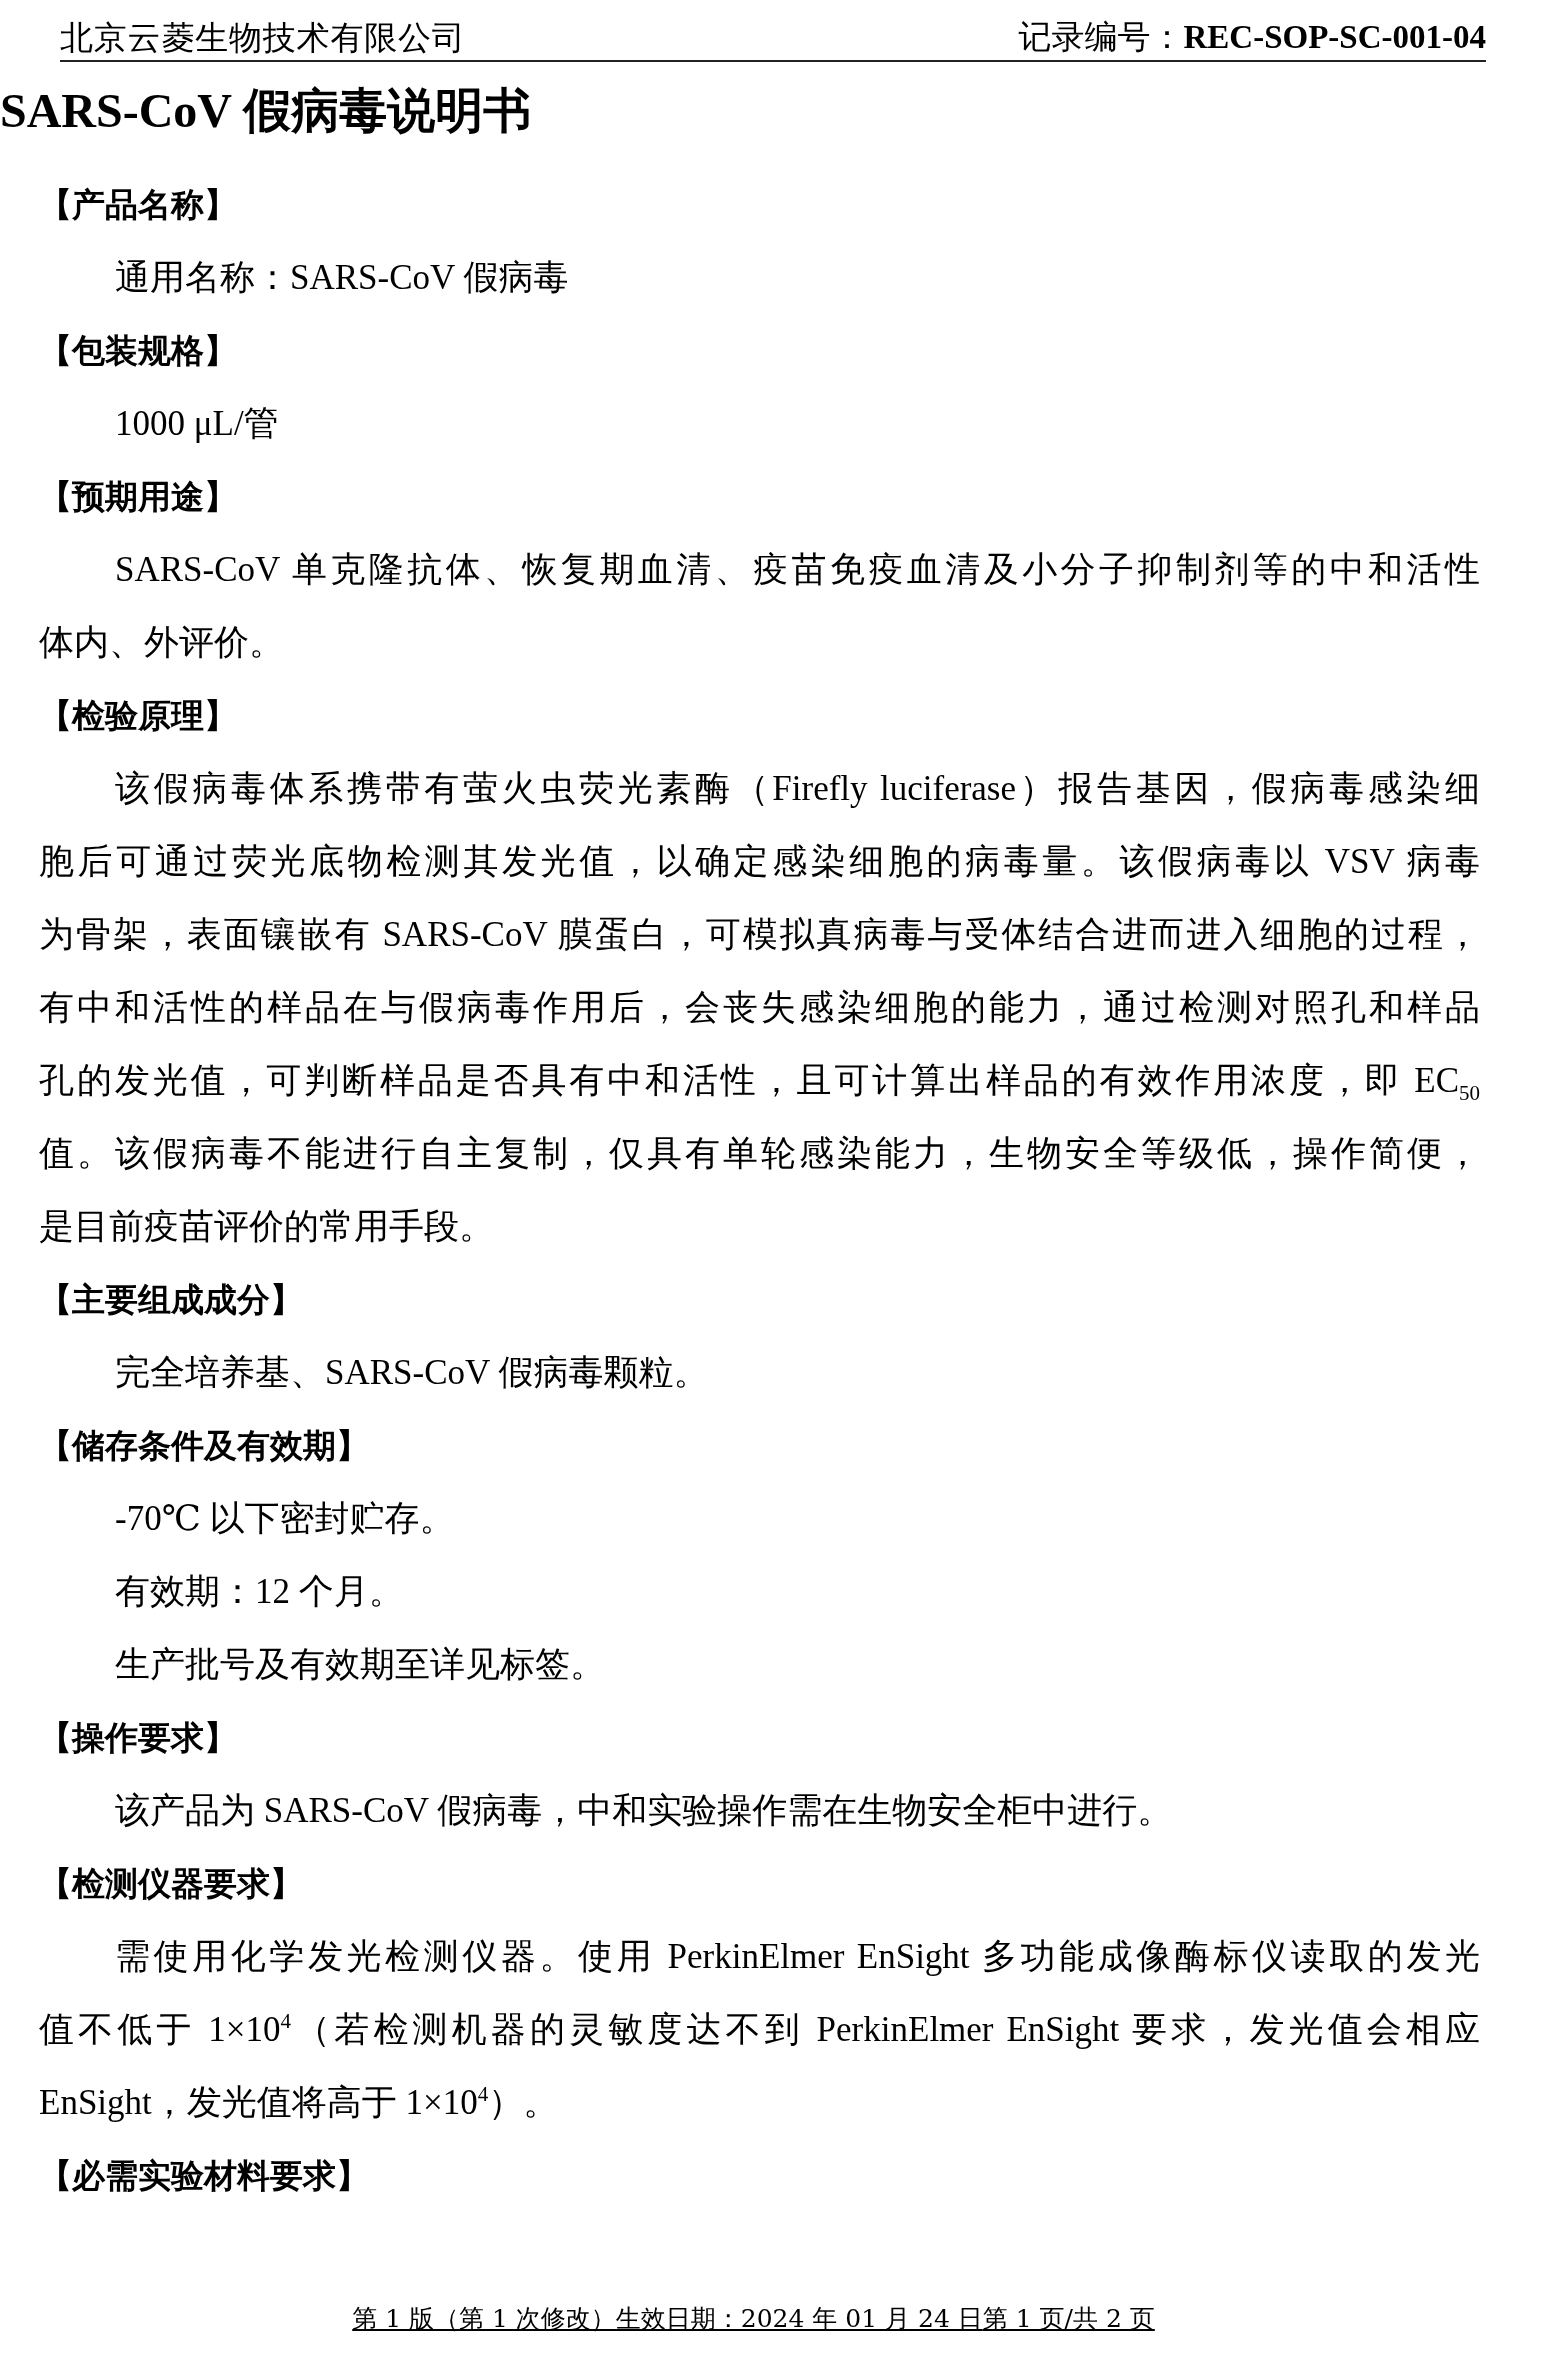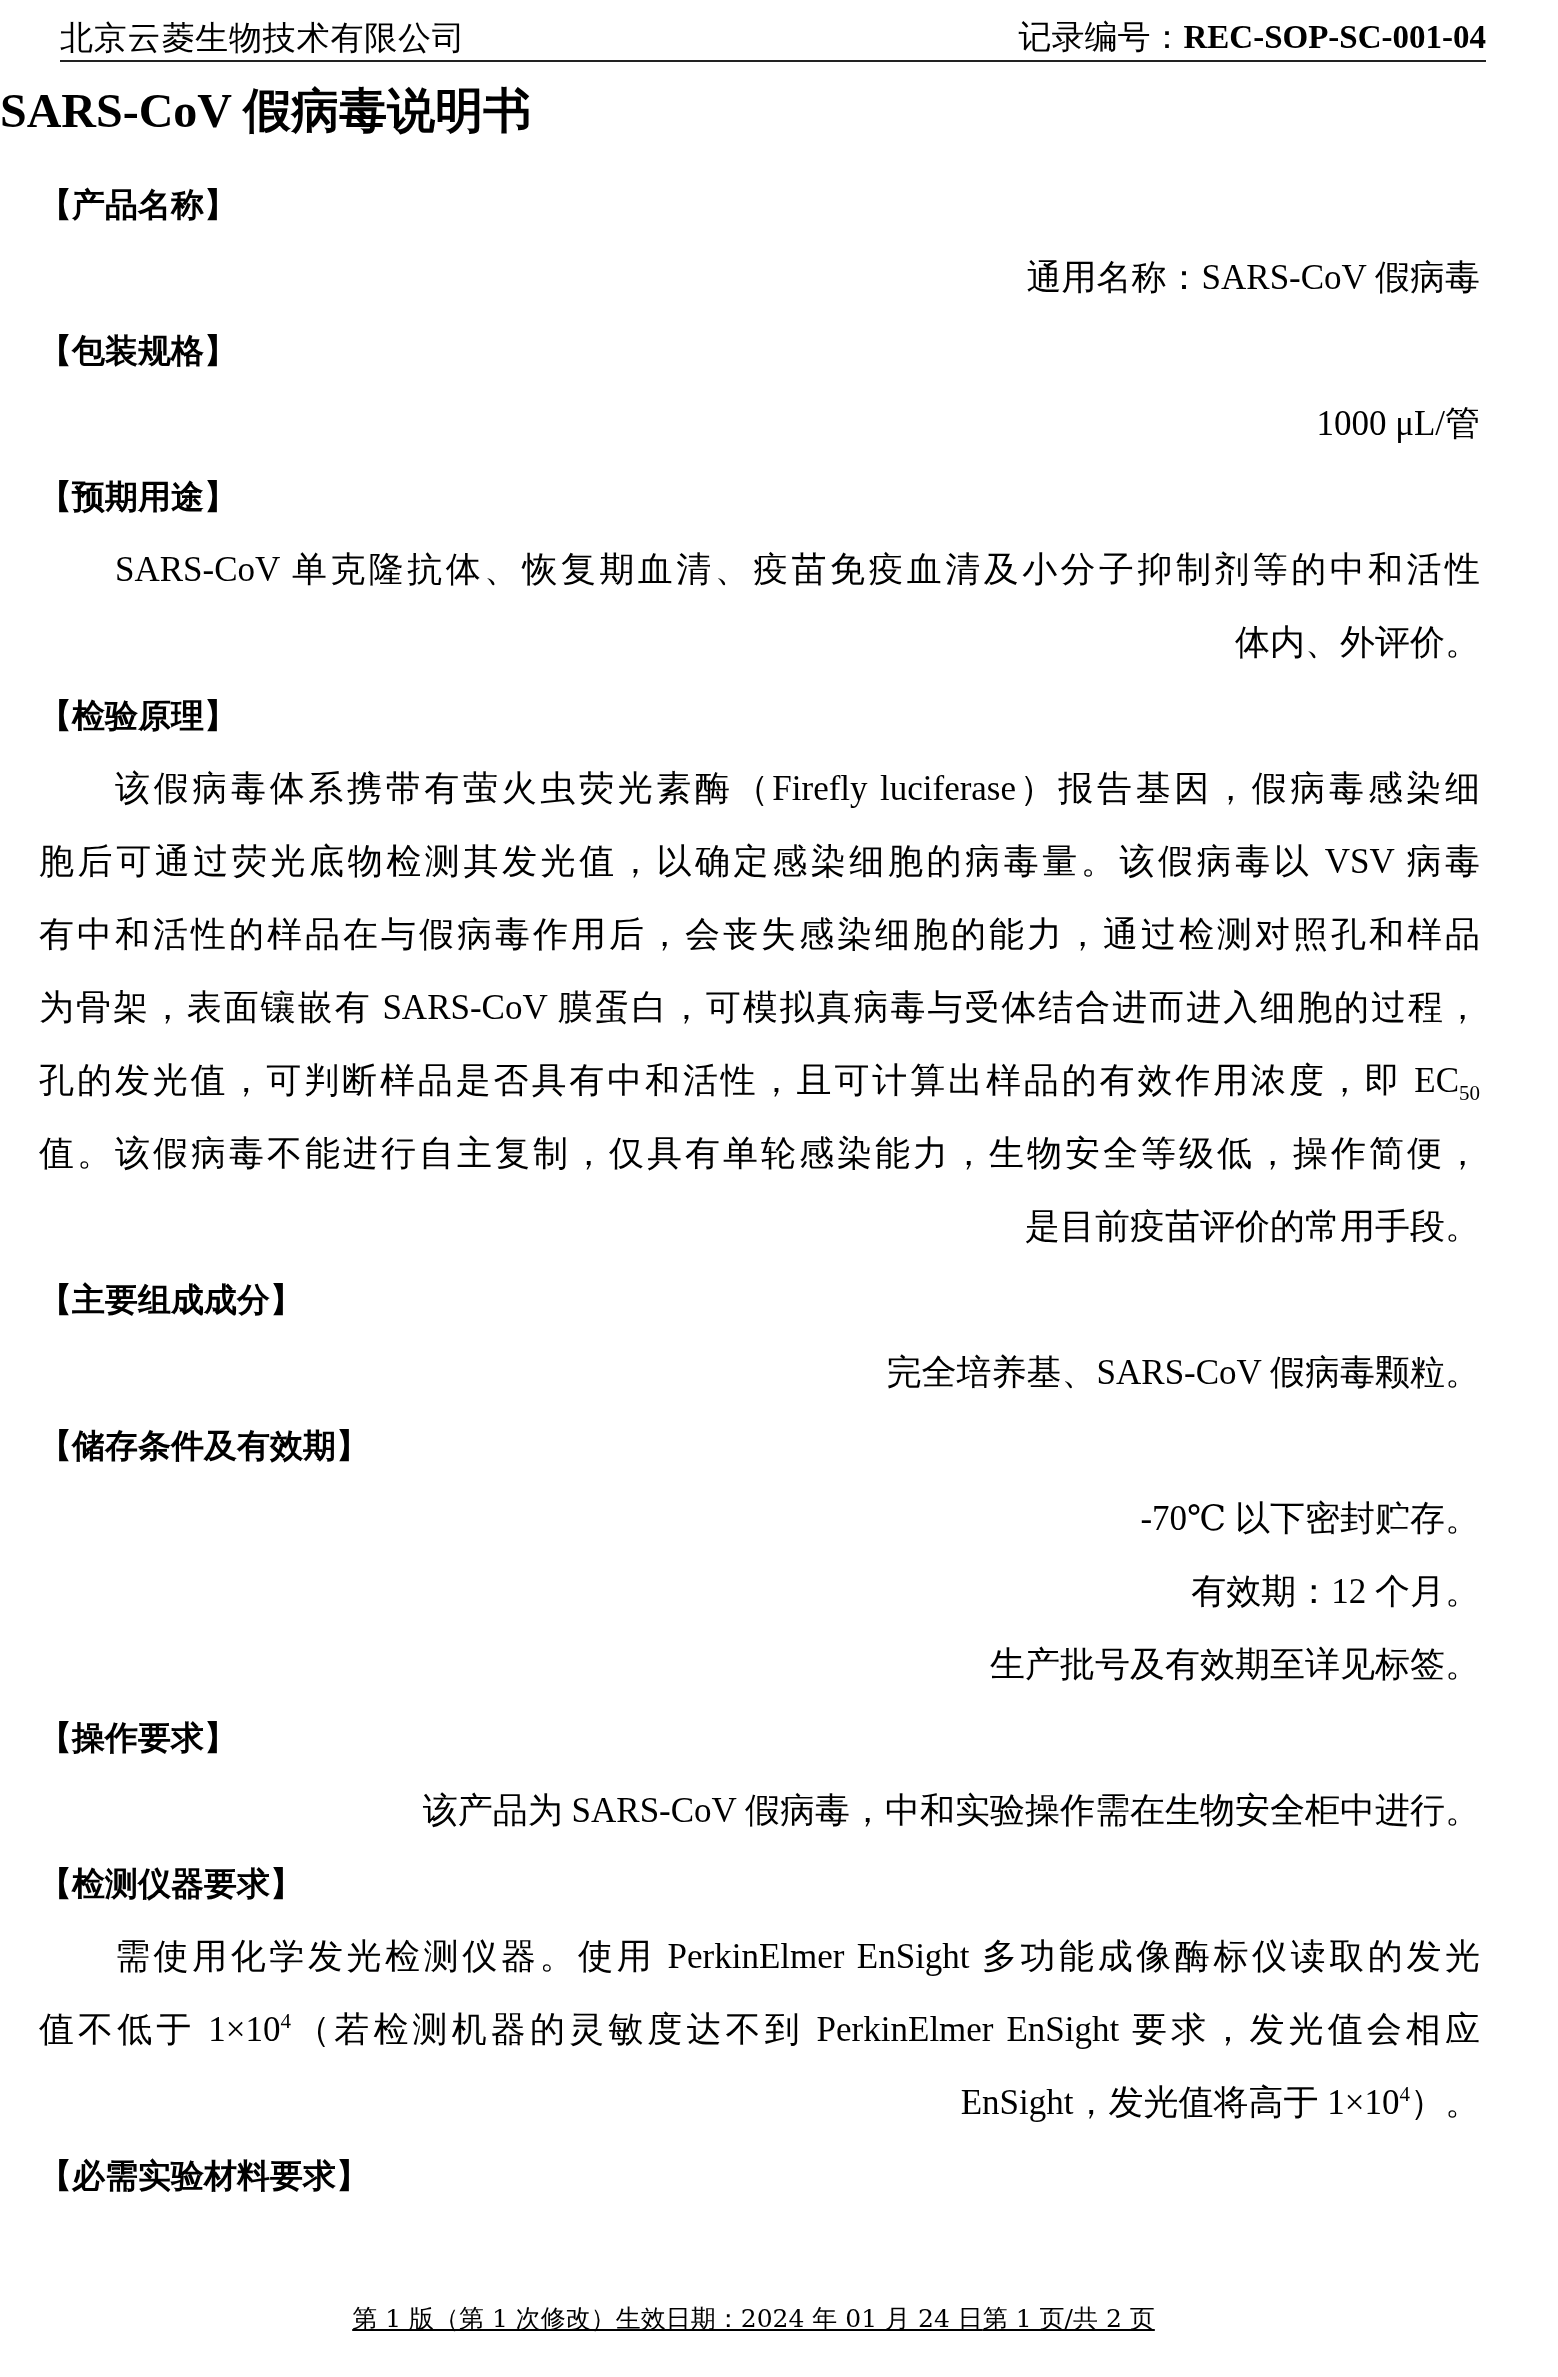--- a/index.html
+++ b/index.html
@@ -77,21 +77,20 @@
       line-height: 73px;
       margin: 0;
       white-space: nowrap;
     }
     .line {
       display: block;
       height: 73px;
       line-height: 73px;
       white-space: nowrap;
       font-size: 35px;
-      text-align: right;
     }
     .line.indent {
       padding-left: 76px;
     }
     .line.justify {
       text-align: justify;
       text-align-last: justify;
     }
     sub.small, sup.small {
       font-size: 21px;
@@ -131,22 +130,22 @@
     <div class="section-heading">【包装规格】</div>
     <span class="line indent">1000 μL/管</span>
 
     <div class="section-heading">【预期用途】</div>
     <span class="line indent justify">SARS-CoV 单克隆抗体、恢复期血清、疫苗免疫血清及小分子抑制剂等的中和活性</span>
     <span class="line">体内、外评价。</span>
 
     <div class="section-heading">【检验原理】</div>
     <span class="line indent justify">该假病毒体系携带有萤火虫荧光素酶（Firefly luciferase）报告基因，假病毒感染细</span>
     <span class="line justify">胞后可通过荧光底物检测其发光值，以确定感染细胞的病毒量。该假病毒以 VSV 病毒</span>
+    <span class="line justify">为骨架，表面镶嵌有 SARS-CoV 膜蛋白，可模拟真病毒与受体结合进而进入细胞的过程，</span>
     <span class="line justify">有中和活性的样品在与假病毒作用后，会丧失感染细胞的能力，通过检测对照孔和样品</span>
-    <span class="line justify">为骨架，表面镶嵌有 SARS-CoV 膜蛋白，可模拟真病毒与受体结合进而进入细胞的过程，</span>
     <span class="line justify"><span>孔的发光值，可判断样品是否具有中和活性，且可计算出样品的有效作用浓度，即 EC</span><sub class="small">50</sub></span>
     <span class="line justify">值。该假病毒不能进行自主复制，仅具有单轮感染能力，生物安全等级低，操作简便，</span>
     <span class="line">是目前疫苗评价的常用手段。</span>
 
     <div class="section-heading">【主要组成成分】</div>
     <span class="line indent">完全培养基、SARS-CoV 假病毒颗粒。</span>
 
     <div class="section-heading">【储存条件及有效期】</div>
     <span class="line indent">-70℃  以下密封贮存。</span>
     <span class="line indent">有效期：12 个月。</span>

